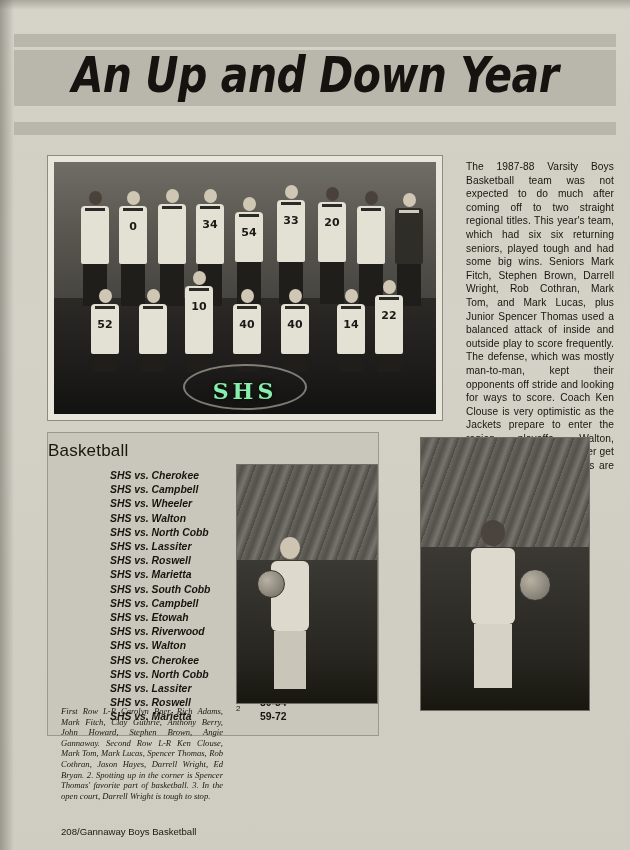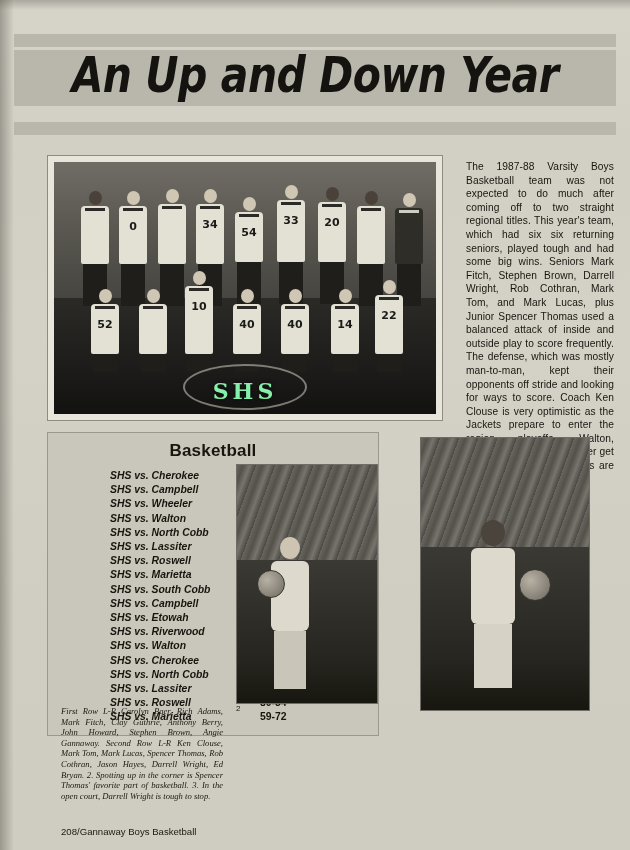--- a/index.html
+++ b/index.html
@@ -171,23 +171,23 @@
   
   .scores-box {
     position: absolute;
     left: 47px;
     top: 432px;
     width: 330px;
     background: #c9c6bb;
     border: 1px solid #9b988e;
   }
   .scores-title {
-    text-align: center;
+    text-align: left;
     font-family: "Liberation Sans", sans-serif;
-    font-weight: bold;
+    font-weight: normal;
     font-size: 17px;
     color: #17170f;
     padding: 8px 0 6px;
     letter-spacing: 0.2px;
   }
   .score-list {
     padding: 2px 0 10px 0;
   }
   .score-row {
     display: flex;
@@ -391,21 +391,21 @@
           <div class="p-legs" style="height:18px;"></div>
       </div>
       <div class="player row-front" style="left:226px; bottom:42px;">
         <div class="p-head"></div>
           <div class="p-body" style="height:50px;">
             <div class="stripe"></div>
             <div class="num">40</div>
           </div>
           <div class="p-legs" style="height:18px;"></div>
       </div>
-      <div class="player row-front" style="left:276px; bottom:42px;">
+      <div class="player row-front" style="left:282px; bottom:42px;">
         <div class="p-head"></div>
           <div class="p-body" style="height:50px;">
             <div class="stripe"></div>
             <div class="num">14</div>
           </div>
           <div class="p-legs" style="height:18px;"></div>
       </div>
       <div class="player row-front" style="left:320px; bottom:42px;">
         <div class="p-head"></div>
           <div class="p-body" style="height:59px;">

